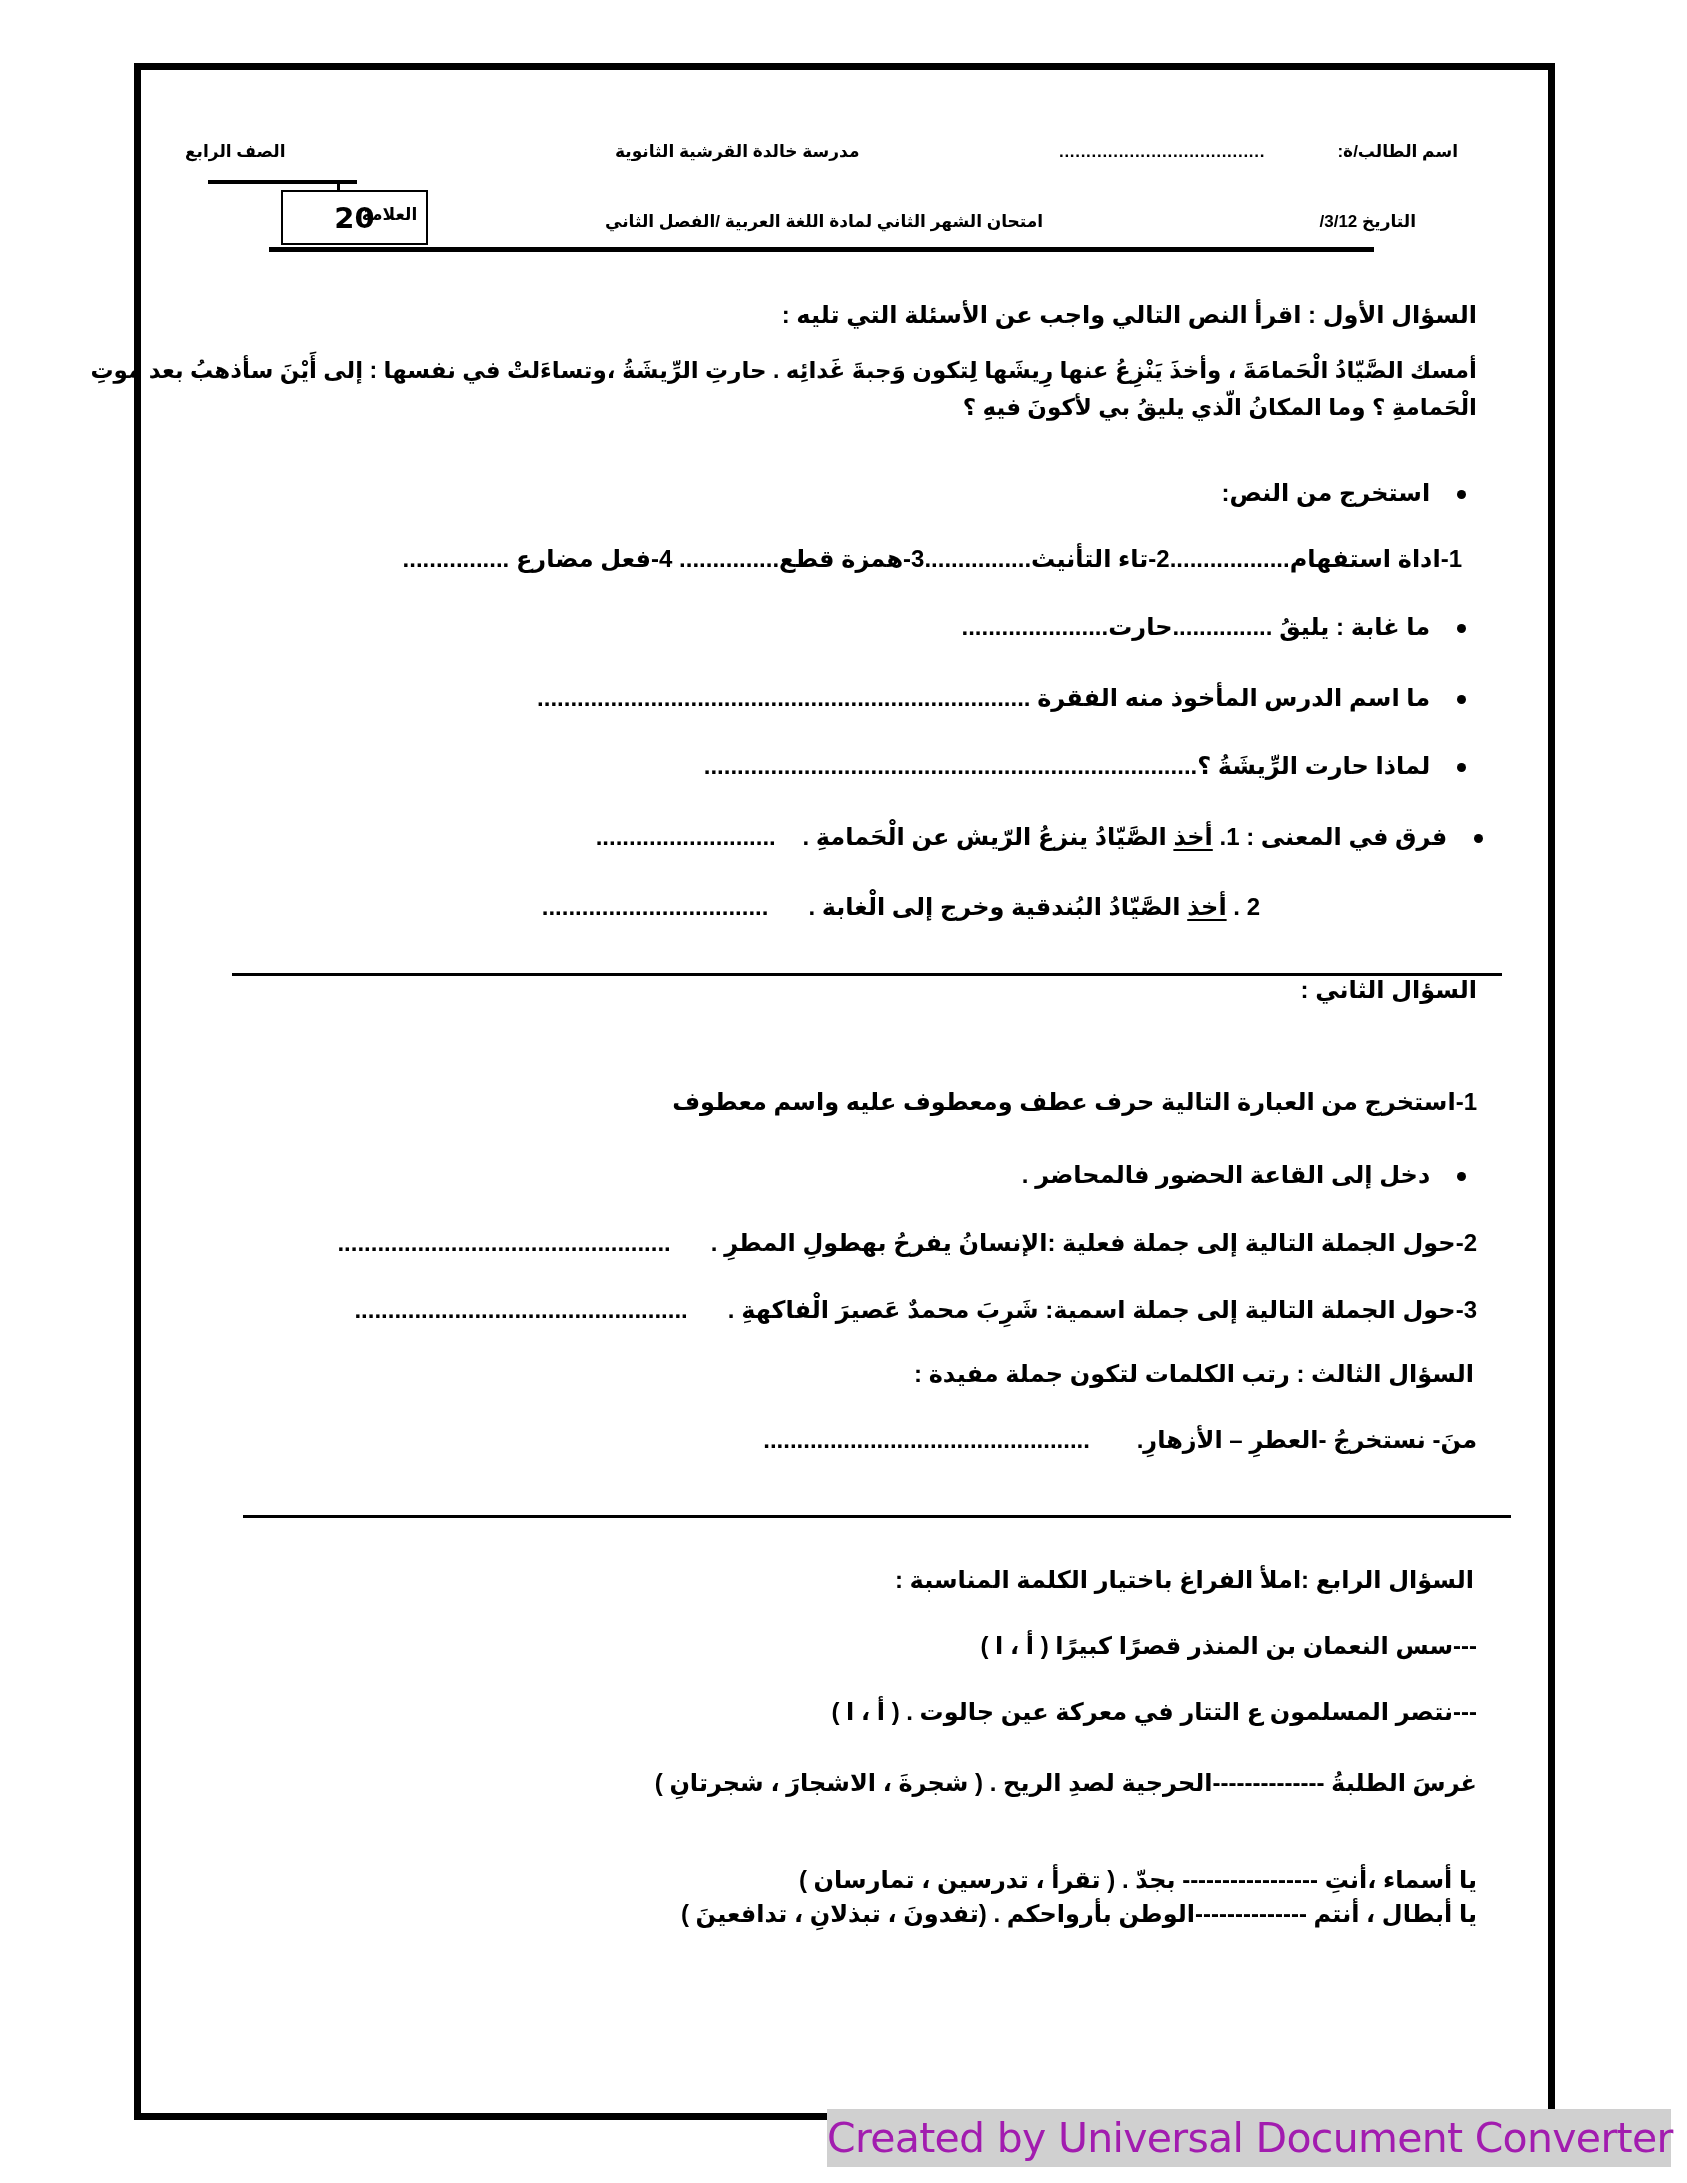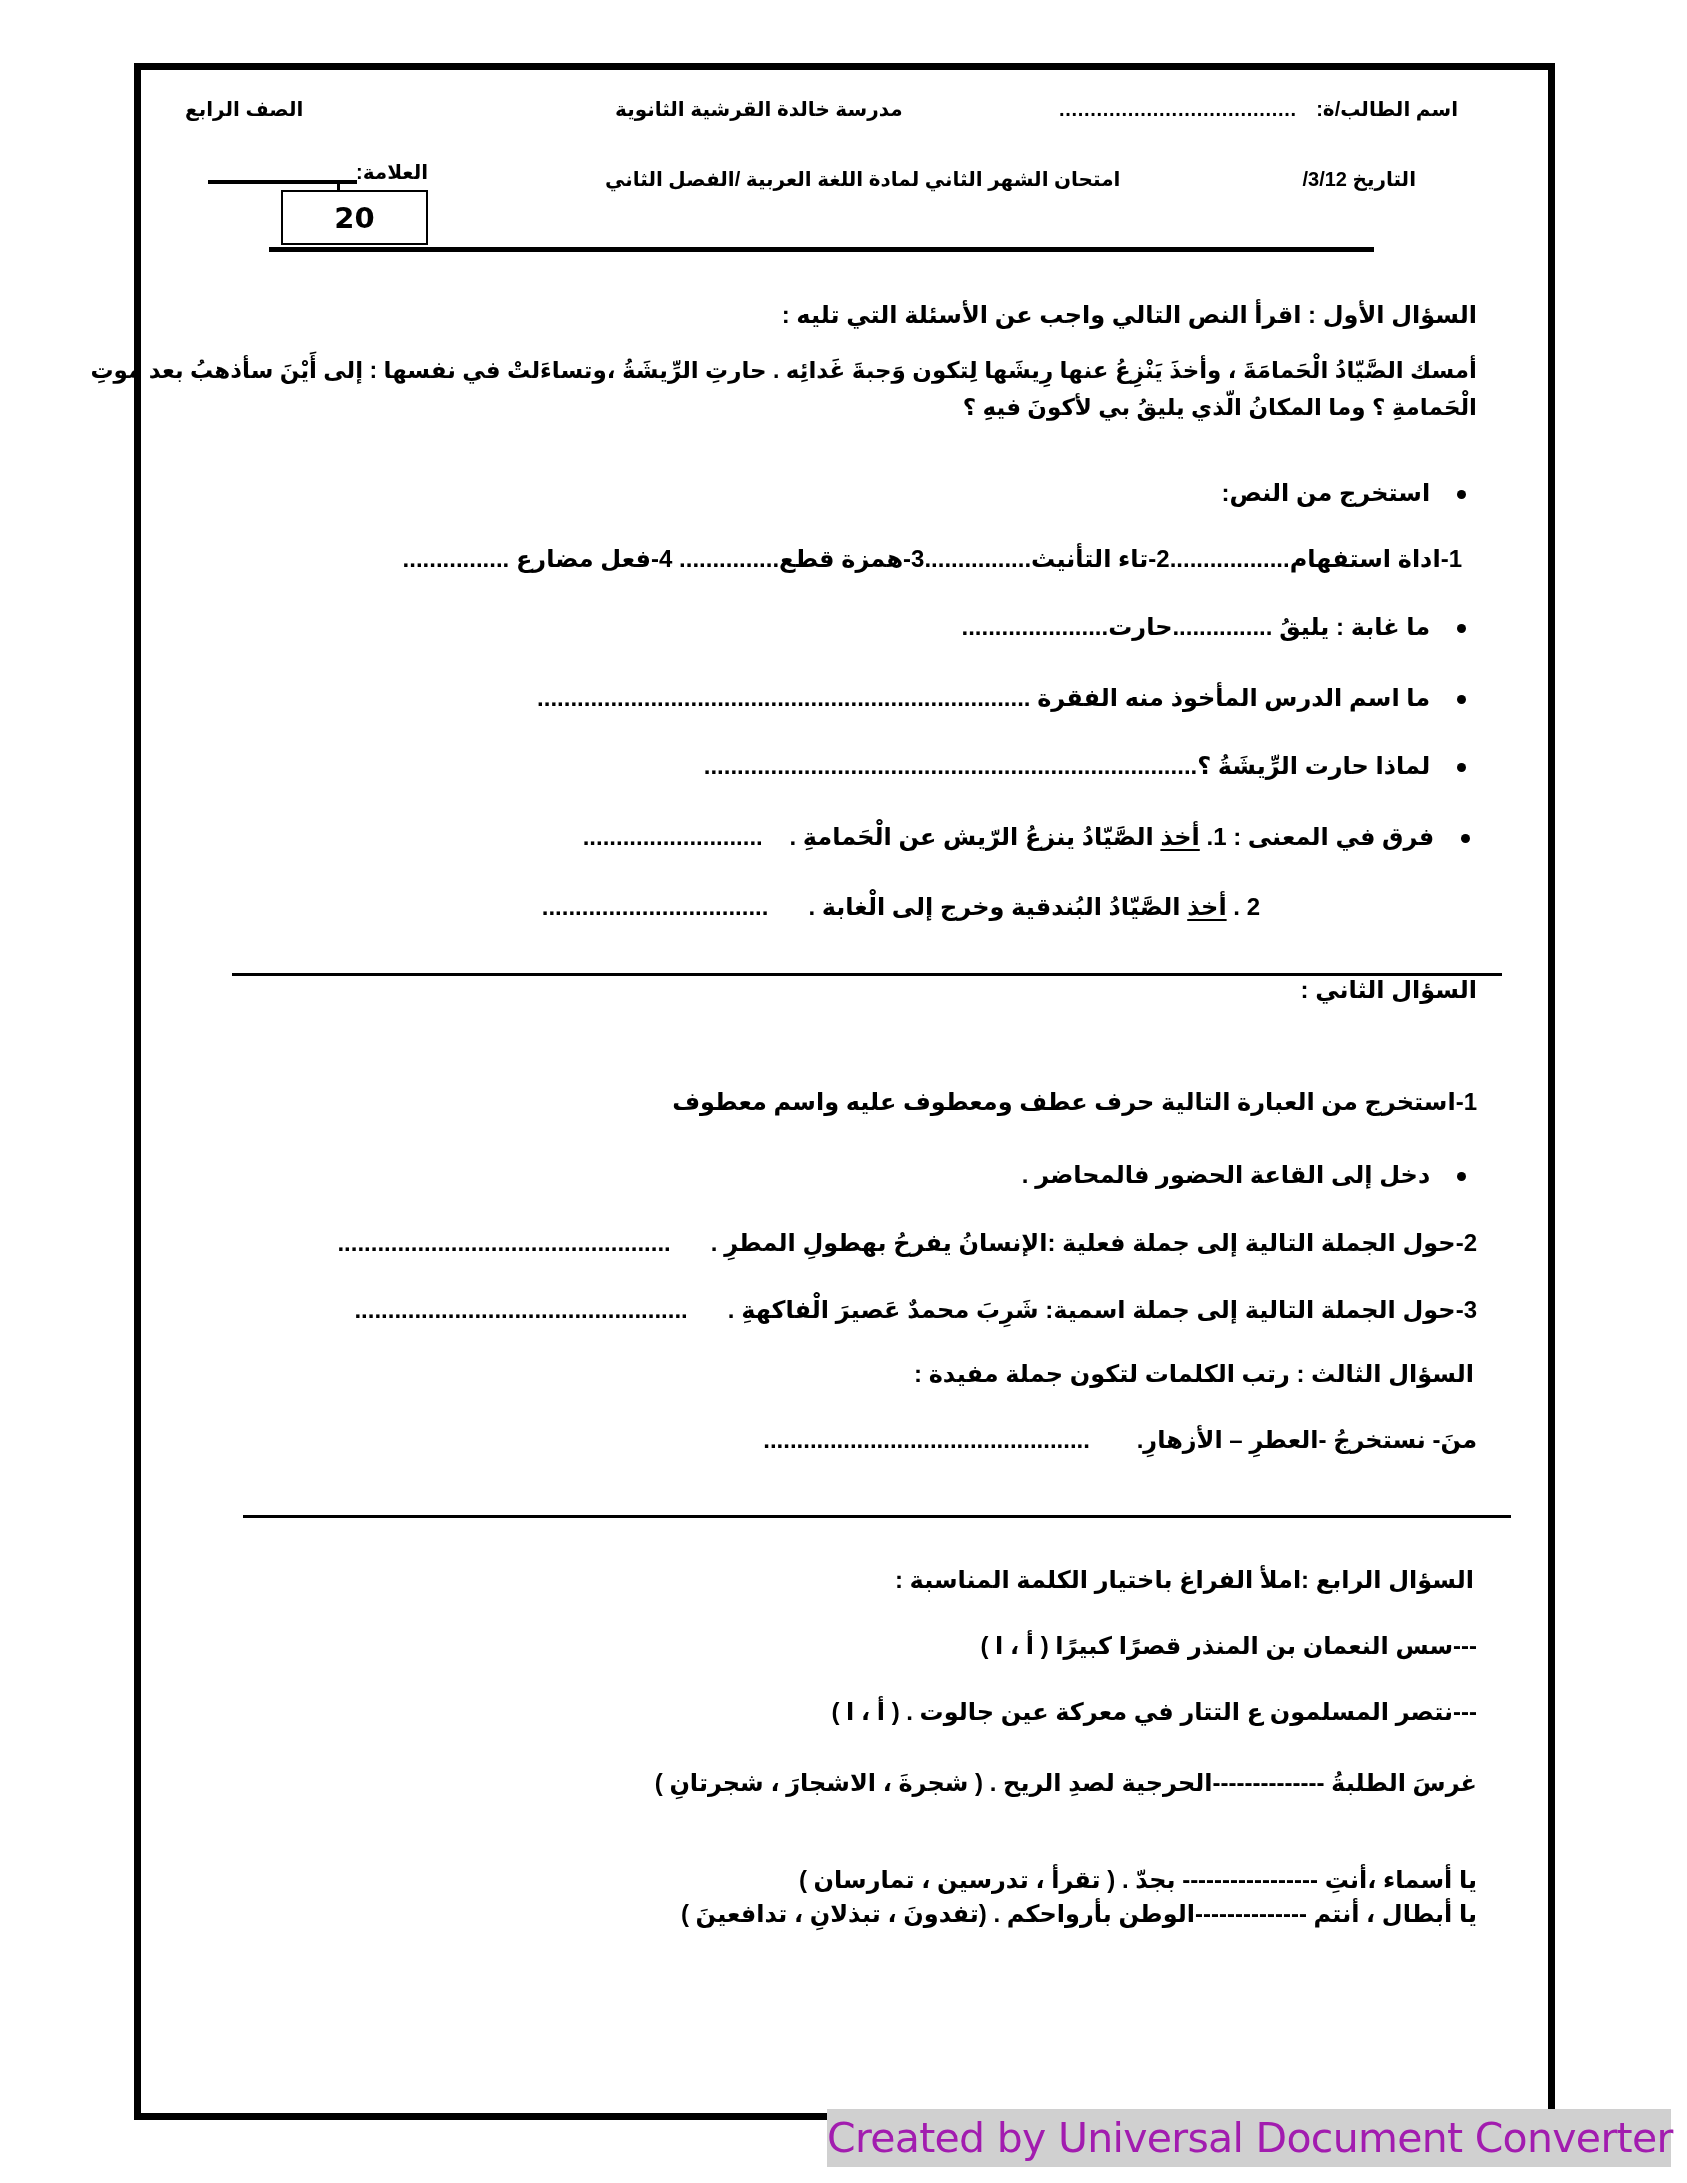--- a/index.html
+++ b/index.html
@@ -3,21 +3,21 @@
 <meta charset="utf-8">
 <style>
   html, body { margin: 0; padding: 0; background: #ffffff; }
   body { width: 1687px; height: 2183px; position: relative; overflow: hidden;
          font-family: "Liberation Sans", "DejaVu Sans", sans-serif; color: #000; }
   .frame { position: absolute; left: 134px; top: 63px; width: 1421px; height: 2057px;
            box-sizing: border-box; border: 7.3px solid #000; }
   .t { position: absolute; white-space: nowrap; direction: rtl; font-weight: bold;
        font-size: 24px; line-height: 1; }
   .r { right: 225px; }
-  .hdr { font-size: 20px; }
+  .hdr { font-size: 17px; margin-top: 44px; }
   .hline { position: absolute; background: #000; }
   .score-box { position: absolute; left: 281px; top: 190px; width: 147px; height: 55px;
                box-sizing: border-box; border: 2px solid #000; display: flex;
                align-items: center; justify-content: center; font-size: 29px;
                font-weight: bold; font-family: "DejaVu Sans", sans-serif; }
   .bullet { display: inline-block; width: 9.3px; height: 9.3px; border-radius: 50%;
             background: #000; margin-left: 26.5px; vertical-align: middle; }
   .dots { letter-spacing: 0.7px; }
   .u { text-decoration: underline; text-underline-offset: 4px; }
   .watermark { position: absolute; left: 827px; top: 2109px; width: 844px; height: 58px;
@@ -54,21 +54,21 @@
 
 <div class="t" style="right:221px; top:615px;">
   <span class="bullet"></span><span>ما غابة : يليقُ ...............حارت......................</span>
 </div>
 <div class="t" style="right:221px; top:686px;">
   <span class="bullet"></span><span>ما اسم الدرس المأخوذ منه الفقرة</span>&nbsp;<span class="dots">..........................................................................</span>
 </div>
 <div class="t" style="right:221px; top:754px;">
   <span class="bullet"></span><span>لماذا حارت الرِّيشَةُ ؟</span><span class="dots">..........................................................................</span>
 </div>
-<div class="t" style="right:217px; top:825px;">
+<div class="t" style="right:204px; top:825px;">
   <span class="bullet"></span><span>فرق في المعنى : 1.</span>&nbsp;<span class="u">أخذ</span>&nbsp;<span>الصَّيّادُ ينزعُ الرّيش عن الْحَمامةِ .</span>&nbsp;&nbsp;&nbsp;&nbsp;<span class="dots">...........................</span>
 </div>
 <div class="t" style="right:427px; top:895px;">
   <span>2 .</span>&nbsp;<span class="u">أخذ</span>&nbsp;<span>الصَّيّادُ البُندقية وخرج إلى الْغابة .</span>&nbsp;&nbsp;&nbsp;&nbsp;&nbsp;&nbsp;<span class="dots">..................................</span>
 </div>
 
 <div class="hline" style="left:232px; top:973px; width:1270px; height:2.6px;"></div>
 
 <div class="t" style="right:210px; top:978px;text-align:right;">السؤال الثاني :</div>
 <div class="t" style="right:210px; top:1090px;">1-استخرج من العبارة التالية حرف عطف ومعطوف عليه واسم معطوف</div>

